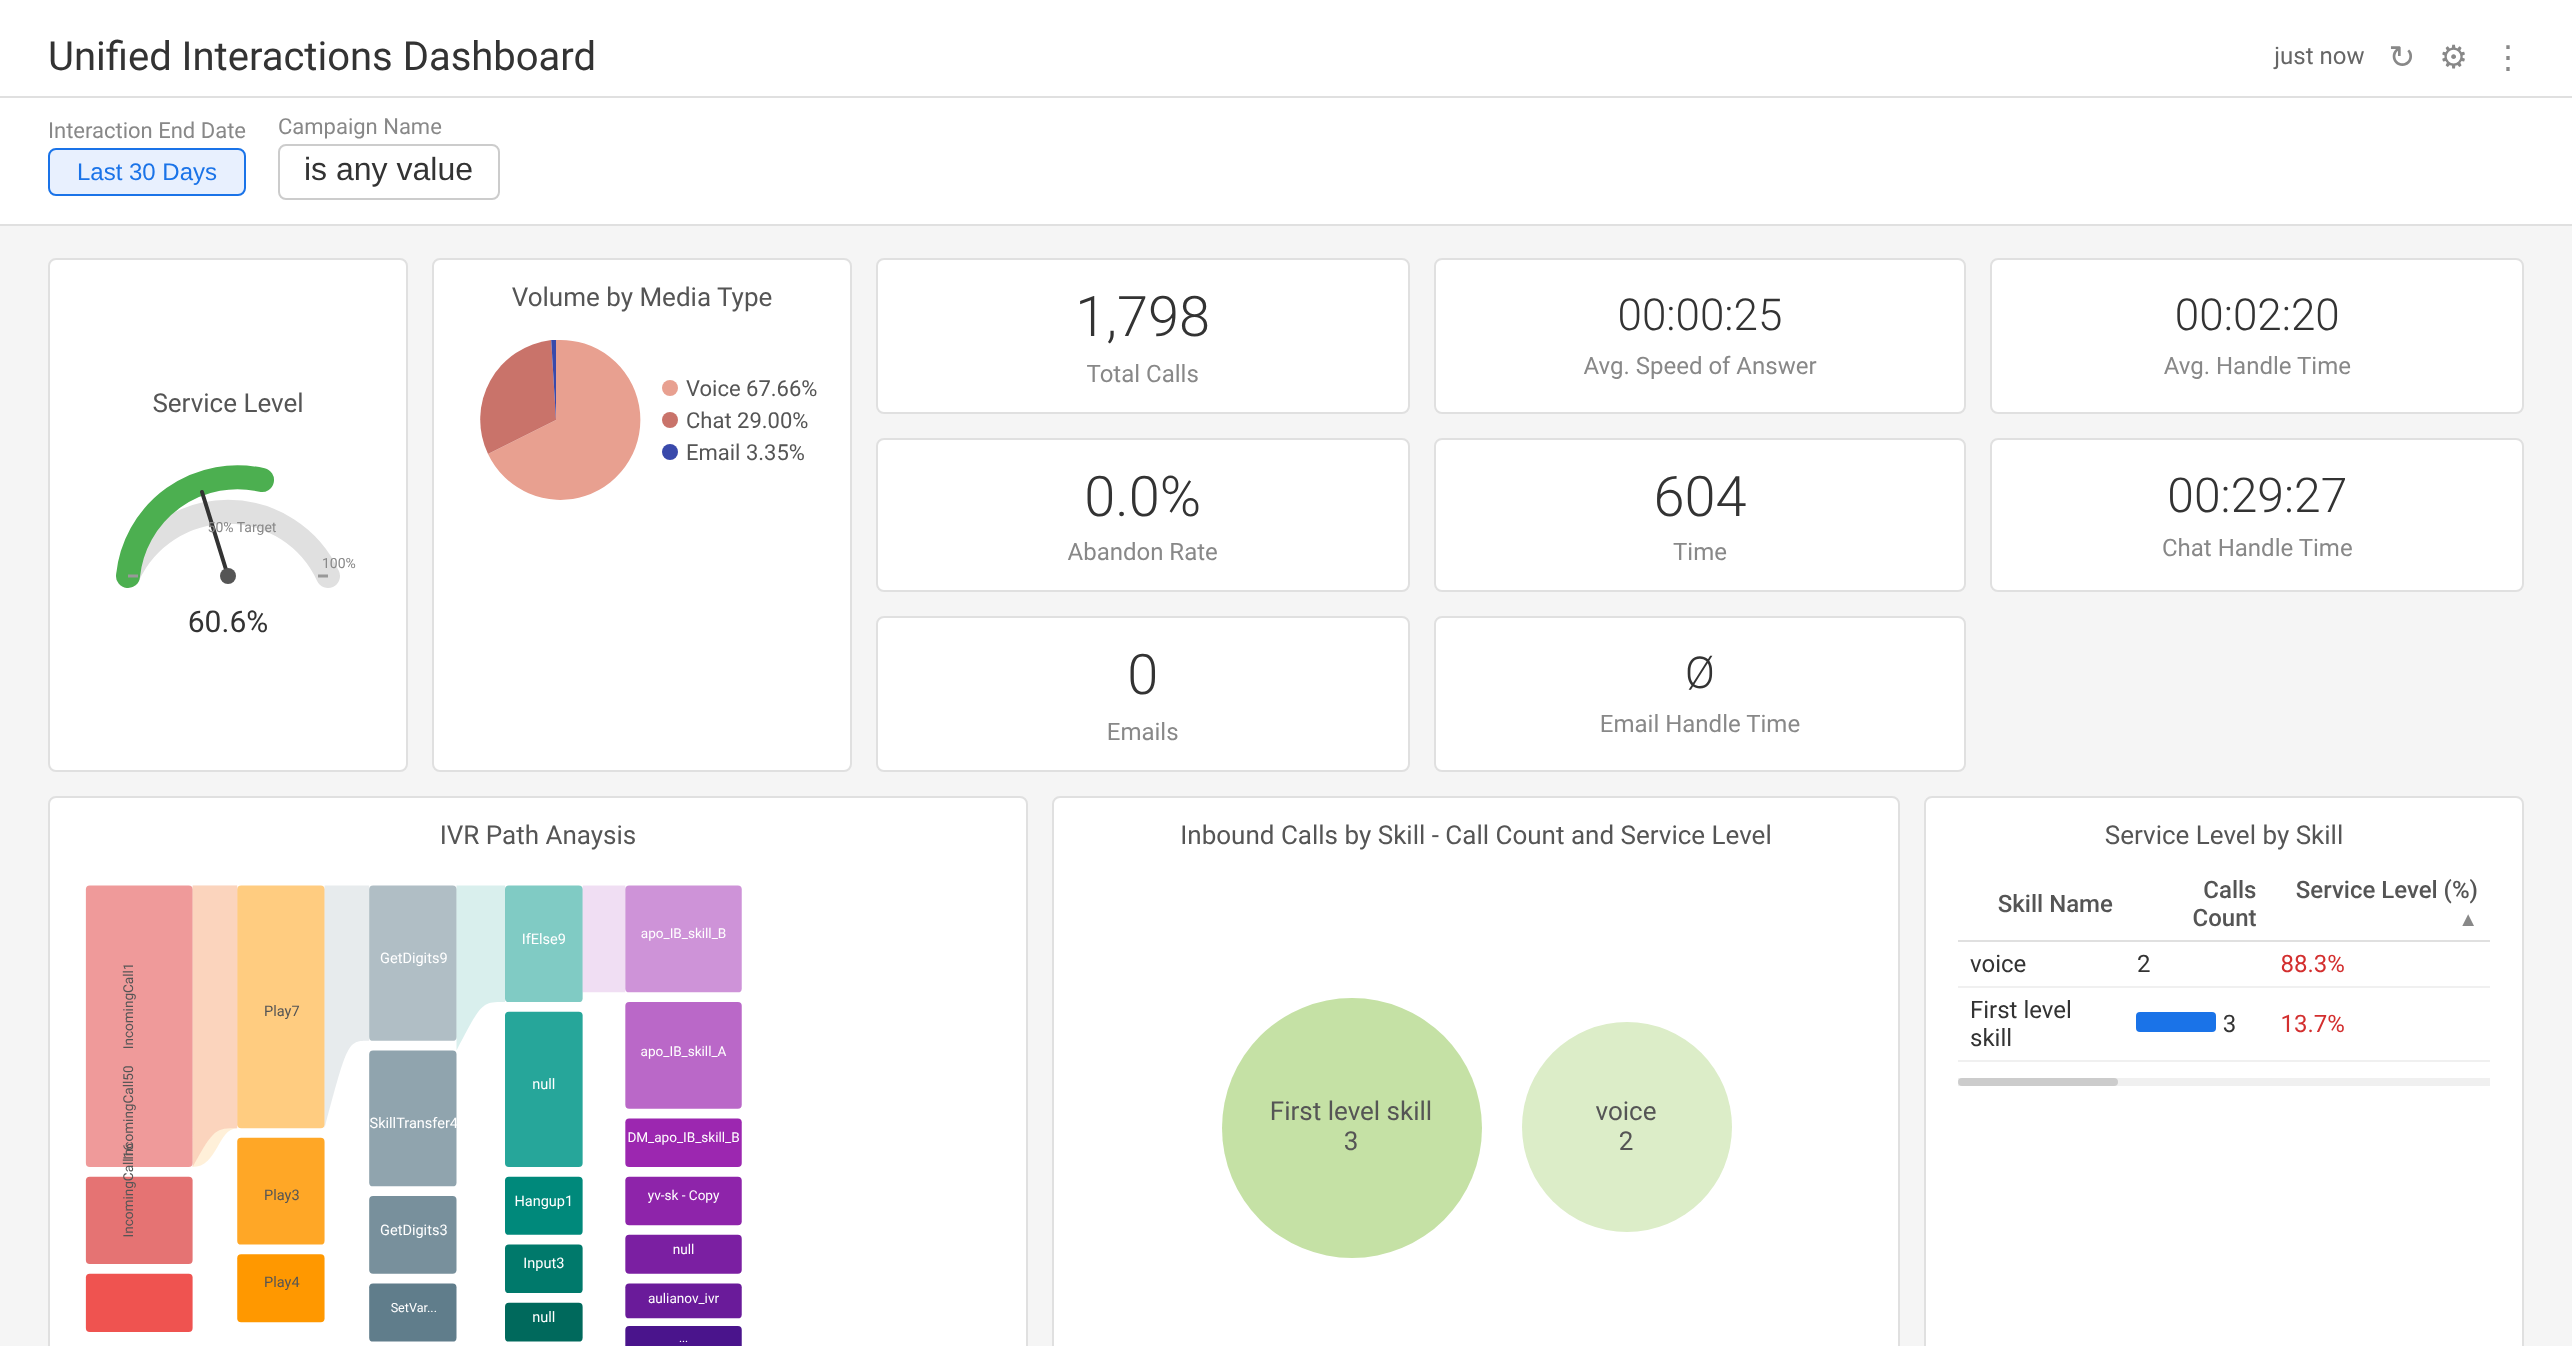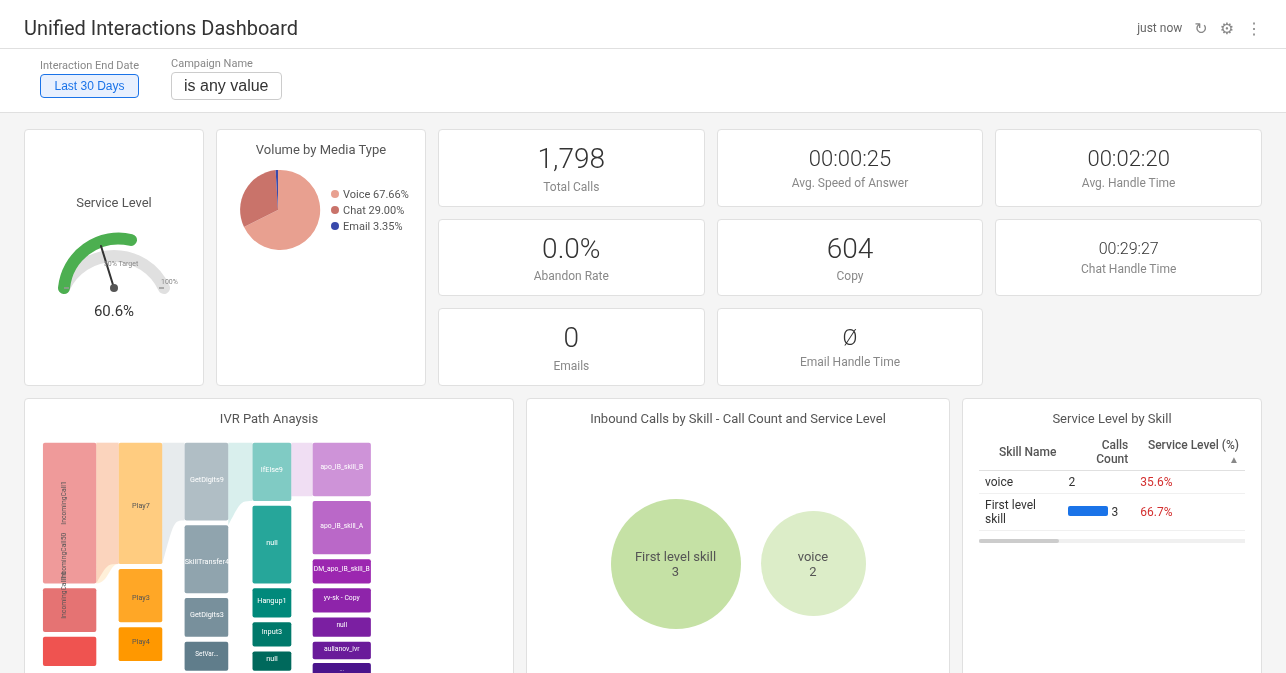--- a/index.html
+++ b/index.html
@@ -5,21 +5,21 @@
     * { box-sizing: border-box; margin: 0; padding: 0; }
     body { font-family: 'Roboto', Arial, sans-serif; background: #f5f5f5; color: #333; font-size: 13px; }
     
     .header { background: #fff; padding: 16px 24px 8px; border-bottom: 1px solid #e0e0e0; display: flex; align-items: center; justify-content: space-between; }
     .header-title { font-size: 20px; font-weight: 400; color: #333; }
     .header-right { display: flex; align-items: center; gap: 12px; color: #666; font-size: 12px; }
     .header-icon { cursor: pointer; color: #888; font-size: 16px; }
     
     .filters { background: #fff; padding: 8px 24px 12px; border-bottom: 1px solid #e0e0e0; display: flex; gap: 16px; align-items: center; }
     .filter-label { font-size: 11px; color: #888; margin-bottom: 2px; }
-    .filter-group { display: flex; flex-direction: column; margin-left: 16px; }
+    .filter-group { display: flex; flex-direction: column; }
     .filter-btn { border: 1px solid #1a73e8; background: #e8f0fe; color: #1a73e8; padding: 4px 12px; border-radius: 4px; cursor: pointer; font-size: 12px; }
     .filter-btn-plain { border: 1px solid #ccc; background: #fff; color: #333; padding: 4px 12px; border-radius: 4px; cursor: pointer; font-size: 16px; }
     
     .main { padding: 16px 24px; }
     .card { background: #fff; border-radius: 4px; border: 1px solid #e0e0e0; padding: 12px 16px; }
     
     .stat-card { display: flex; flex-direction: column; align-items: center; justify-content: center; text-align: center; padding: 12px; }
     .stat-card .value { font-size: 28px; font-weight: 300; color: #333; line-height: 1.2; }
     .stat-card .label { font-size: 12px; color: #888; margin-top: 4px; }
     
@@ -158,24 +158,24 @@
         <div class="value" style="font-size:22px;">00:02:20</div>
         <div class="label">Avg. Handle Time</div>
       </div>
       <div class="card stat-card">
         <div class="value">0.0%</div>
         <div class="label">Abandon Rate</div>
       </div>
 
       <div class="card stat-card">
         <div class="value">604</div>
-        <div class="label">Copy</div>
-      </div>
-      <div class="card stat-card">
-        <div class="value" style="font-size:16px;">00:29:27</div>
+        <div class="label">Time</div>
+      </div>
+      <div class="card stat-card">
+        <div class="value" style="font-size:24px;">00:29:27</div>
         <div class="label">Chat Handle Time</div>
       </div>
       <div class="card stat-card">
         <div class="value">0</div>
         <div class="label">Emails</div>
       </div>
       <div class="card stat-card">
         <div class="value" style="font-size:22px;">Ø</div>
         <div class="label">Email Handle Time</div>
       </div>
@@ -272,28 +272,28 @@
             <tr>
               <th>Skill Name</th>
               <th>Calls Count</th>
               <th>Service Level (%) <span class="sort-icon">▲</span></th>
             </tr>
           </thead>
           <tbody>
             <tr>
               <td>voice</td>
               <td>2</td>
-              <td class="service-level-value">35.6%</td>
+              <td class="service-level-value">88.3%</td>
             </tr>
             <tr>
               <td>First level skill</td>
               <td>
                 <span class="skill-bar" style="width:40px;"></span> 3
               </td>
-              <td class="service-level-value">66.7%</td>
+              <td class="service-level-value">13.7%</td>
             </tr>
           </tbody>
         </table>
       </div>
 
       <div style="position:relative; height:4px; background:#f0f0f0; margin-top:8px;">
         <div style="width:30%; height:4px; background:#ccc; border-radius:2px;"></div>
       </div>
     </div>
 

